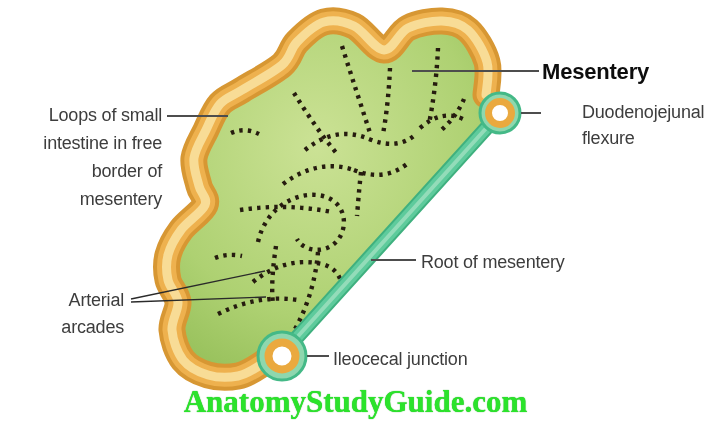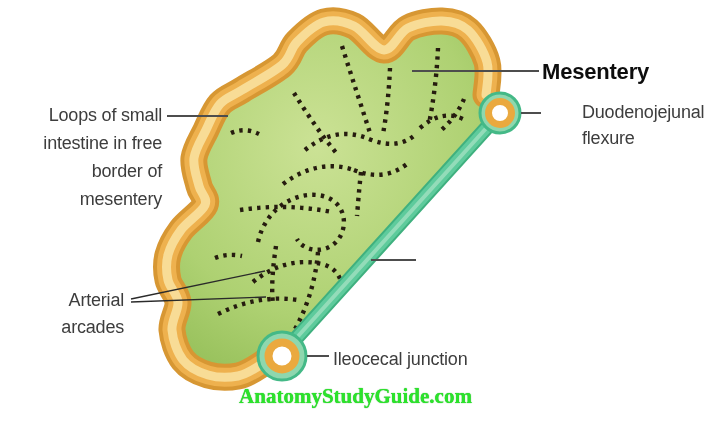--- a/index.html
+++ b/index.html
@@ -11,21 +11,21 @@
   .label{
     position:absolute;
     font-size:18px;line-height:28px;
     color:var(--label-text,#3d3d3d);
     white-space:pre;letter-spacing:-0.2px;
   }
   .label.right{text-align:right;}
   .label.bold{font-weight:700;color:#0d0d0d;font-size:22px;}
   .watermark{
     position:absolute;left:0;top:384px;width:711px;text-align:center;
-    font-family:"Liberation Serif", serif;font-weight:700;font-size:21px;
+    font-family:"Liberation Serif", serif;font-weight:700;font-size:31px;
     color:var(--watermark,#2be32b);
     text-shadow:0 0 1px #1da51d;
   }
   
   .band-outer{fill:none;stroke:var(--intestine-outer,#d79733);stroke-width:27;stroke-linecap:round;stroke-linejoin:round;}
   .band-mid{fill:none;stroke:var(--intestine-mid,#eeb14e);stroke-width:19;stroke-linecap:round;stroke-linejoin:round;}
   .band-core{fill:none;stroke:var(--intestine-core,#f8dc96);stroke-width:9;stroke-linecap:round;stroke-linejoin:round;}
   .root-outer{stroke:var(--root-edge,#3fb07f);stroke-width:15;stroke-linecap:round;}
   .root-mid{stroke:var(--root-band,#5ecb9c);stroke-width:11;stroke-linecap:round;}
   .root-core{stroke:var(--root-core,#93dcb9);stroke-width:4;stroke-linecap:round;}
@@ -111,20 +111,21 @@
   <div class="label right" style="right:549px;top:101px;">Loops of small
 intestine in free
 border of
 mesentery</div>
 
   <div class="label bold" style="left:542px;top:58px;">Mesentery</div>
 
   <div class="label" style="left:542px;top:99px;line-height:26px;margin-left:40px;">Duodenojejunal
 flexure</div>
 
+  <div class="label" style="left:421px;top:248px;">Root of mesentery</div>
 
   <div class="label right" style="right:587px;top:287px;line-height:27px;">Arterial
 arcades</div>
 
   <div class="label" style="left:333px;top:345px;">Ileocecal junction</div>
 
   <div class="watermark">AnatomyStudyGuide.com</div>
 </div>
 
 </body></html>

